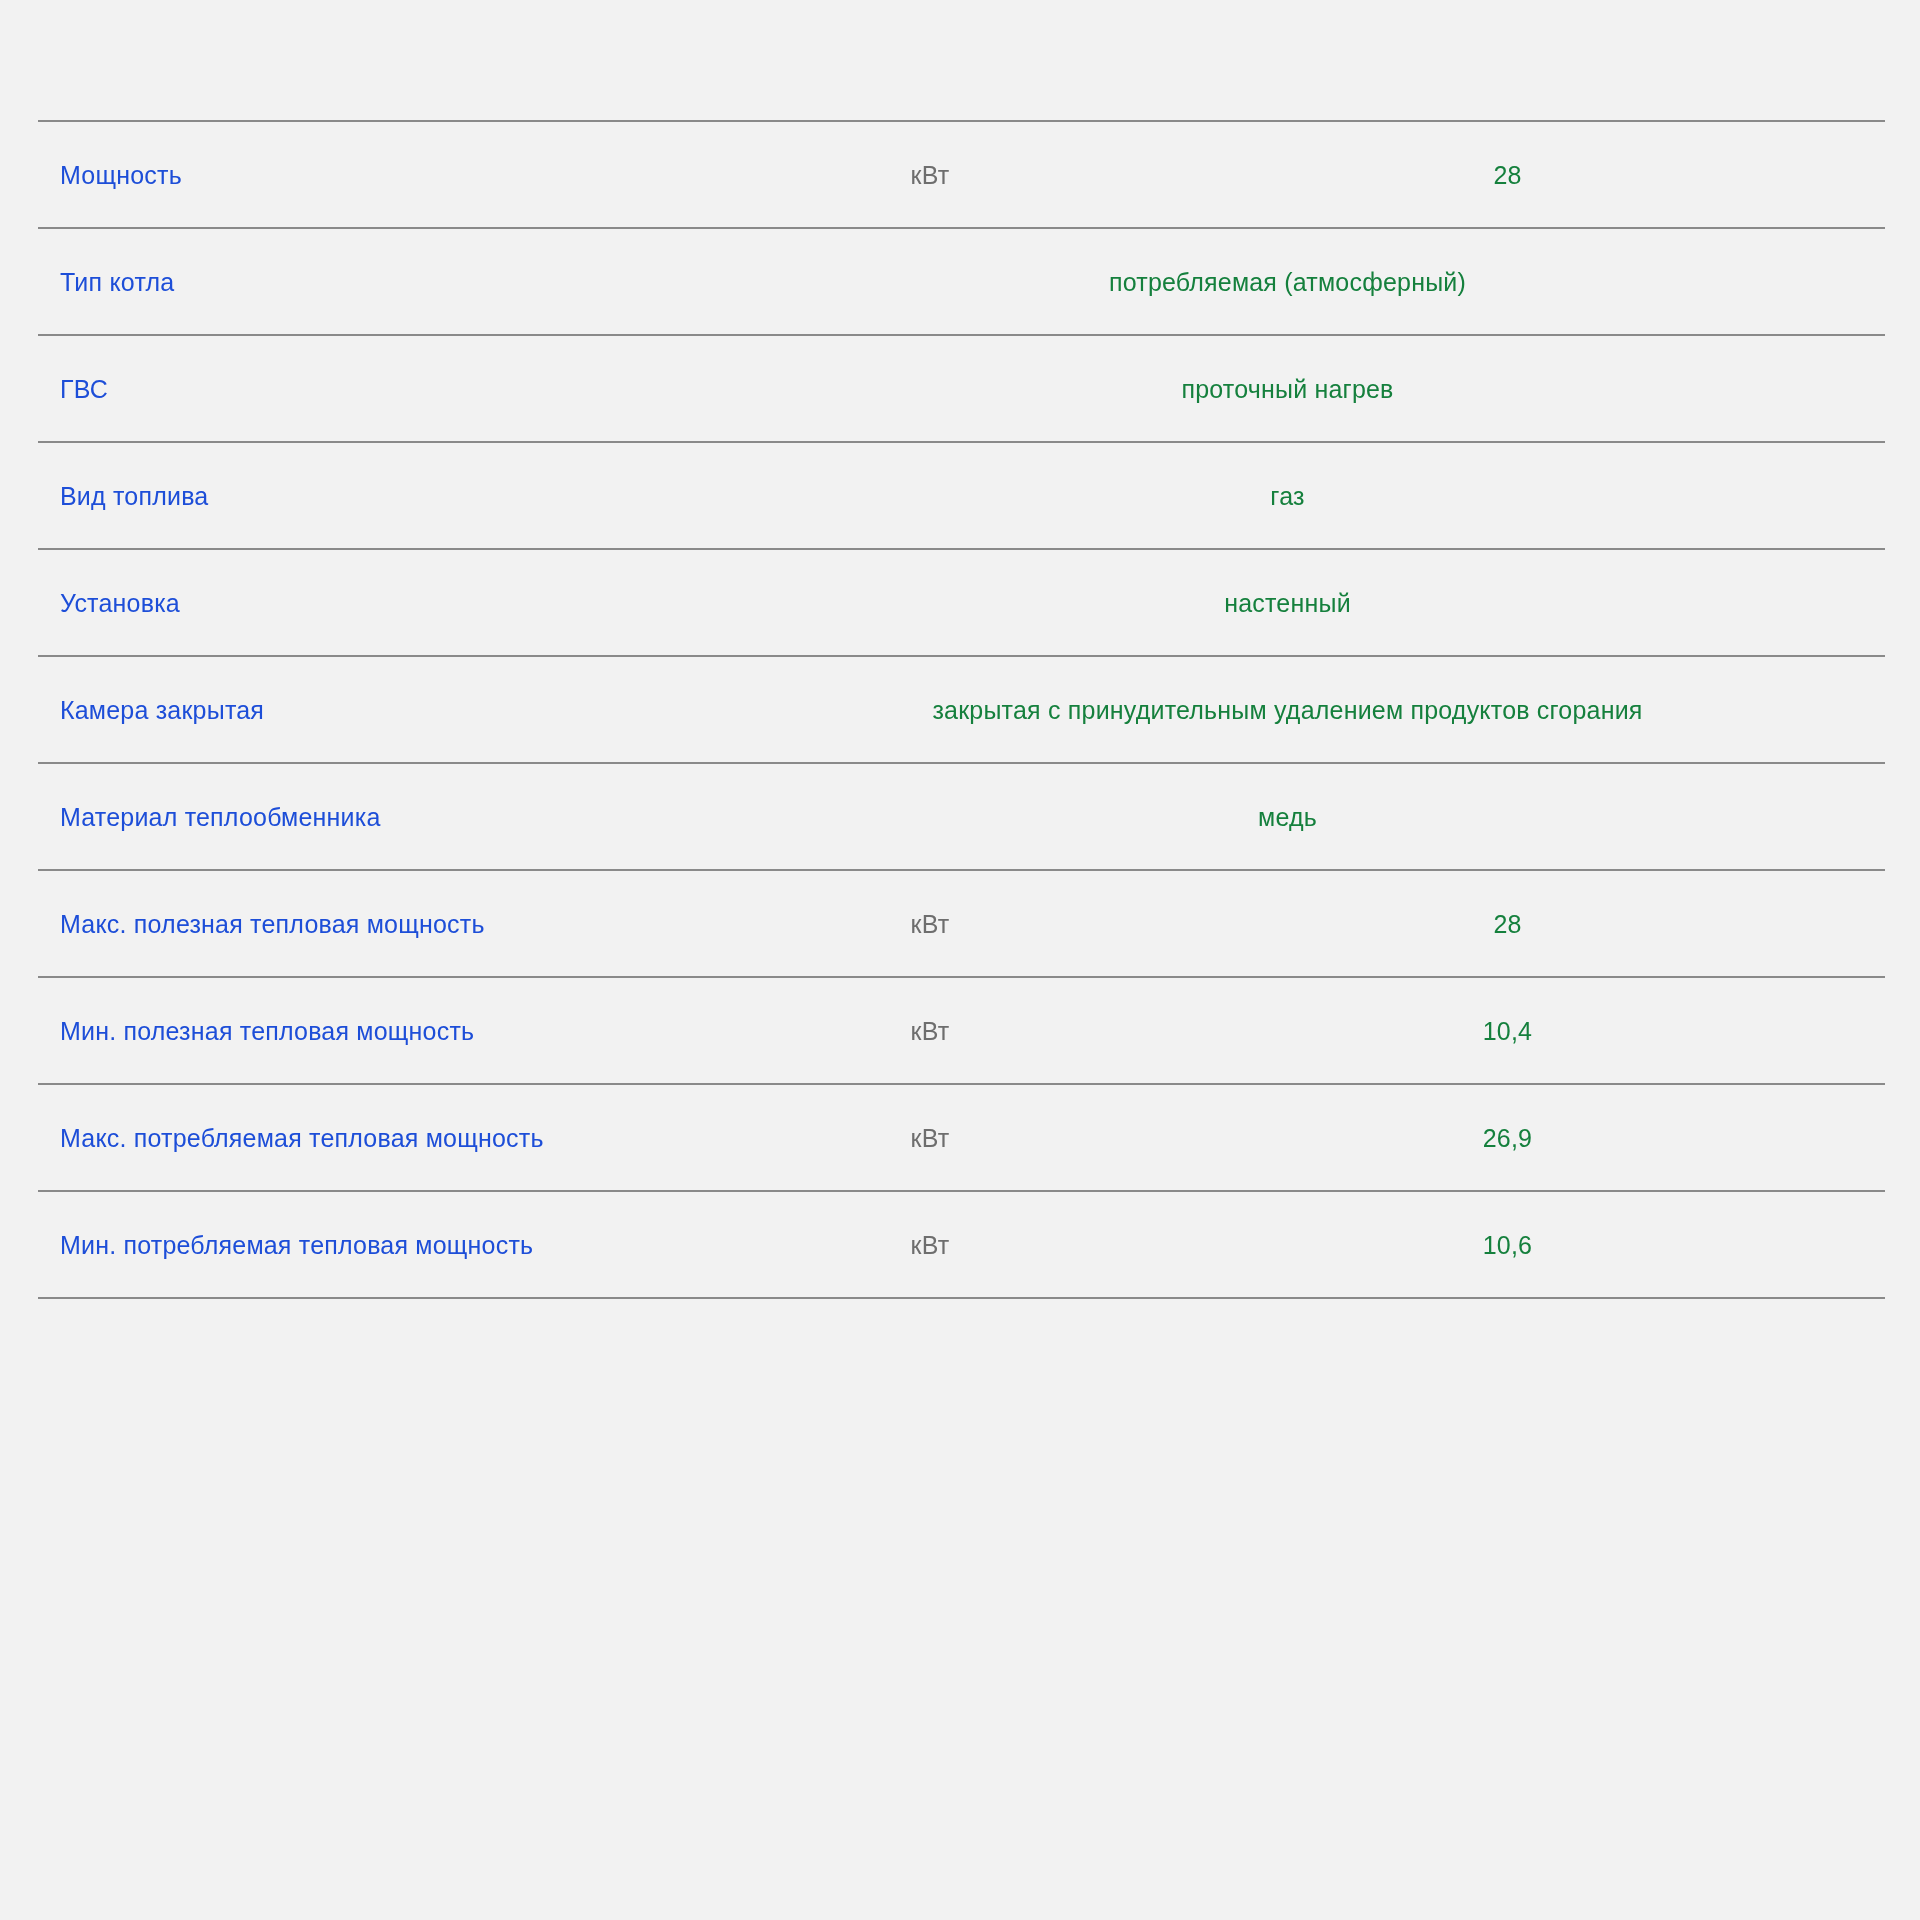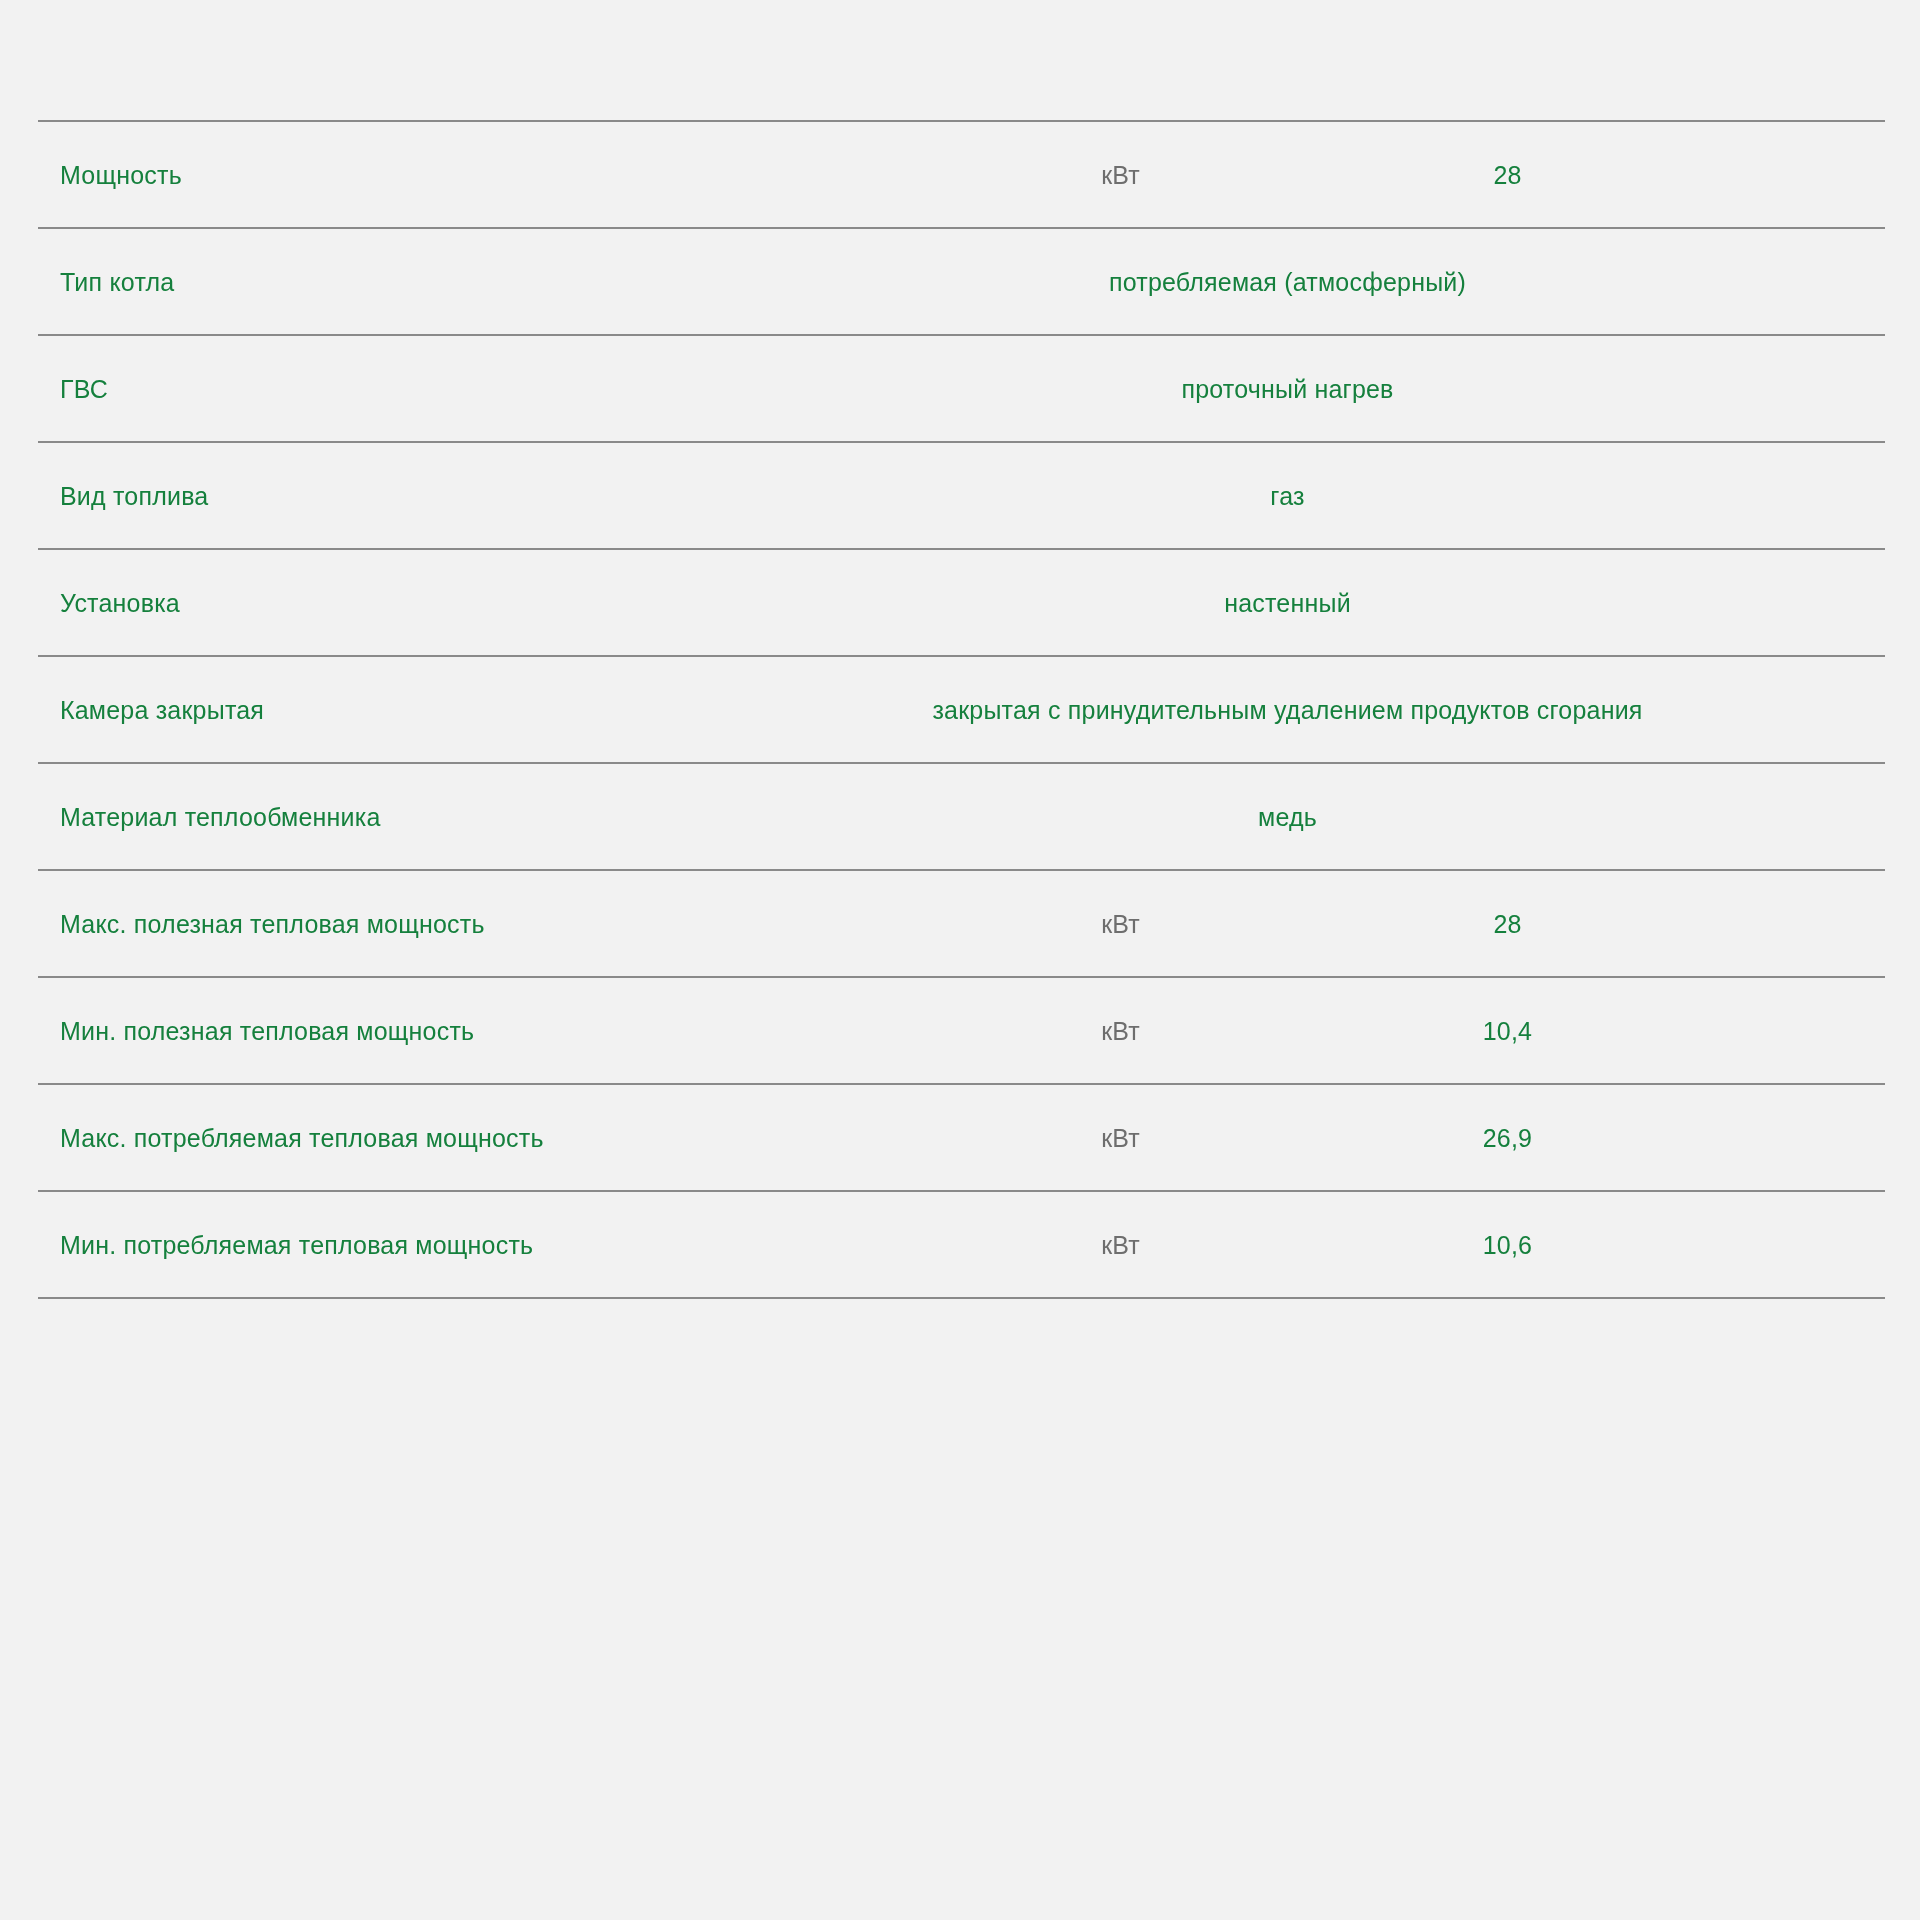--- a/index.html
+++ b/index.html
@@ -49,26 +49,26 @@
   }
 
   .spec-table tr.last-rule td {
     border-bottom: 2px solid #8a8a8a;
   }
 
   td.cell-name {
     width: 640px;
     padding-left: 22px;
     text-align: left;
-    color: #15803d;
+    color: #1d4ed8;
   }
 
   td.cell-unit {
     width: 420px;
-    text-align: right;
+    text-align: center;
     padding-left: 20px;
     color: #6e6e6e;
   }
 
   td.cell-value {
     text-align: center;
     color: #15803d;
     padding-right: 10px;
   }
 

